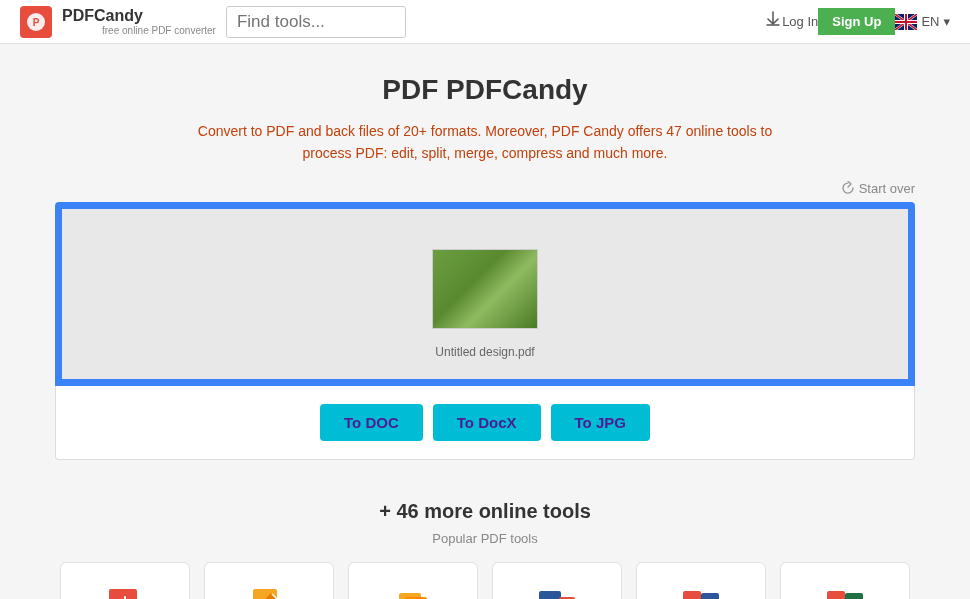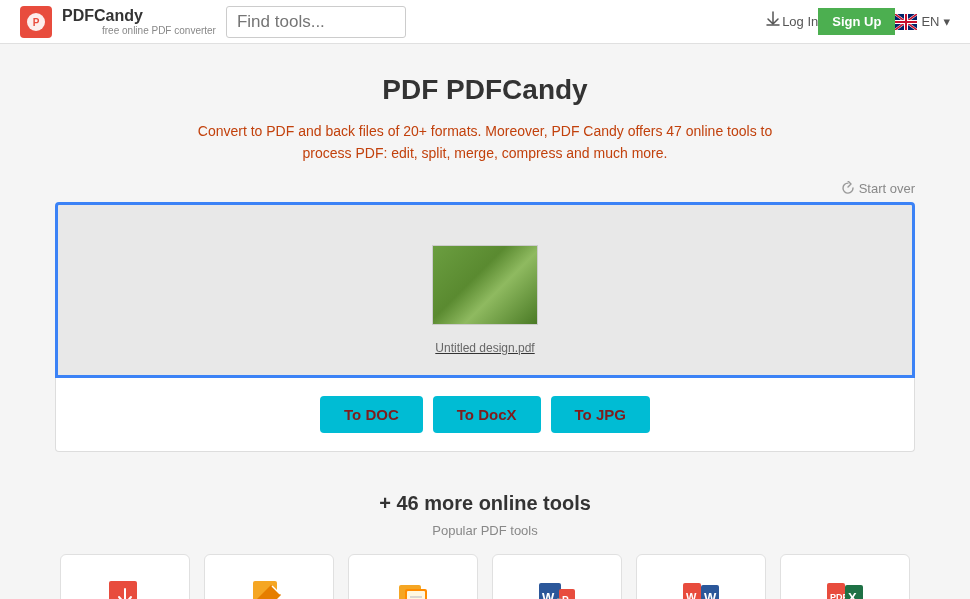--- a/index.html
+++ b/index.html
@@ -122,29 +122,28 @@
       cursor: pointer;
       display: flex;
       align-items: center;
       gap: 4px;
       text-decoration: none;
     }
 
     
     .upload-area {
       background: #e8e8e8;
-      border: 3px solid #3b82f6;
+      border: 7px solid #3b82f6;
       border-radius: 4px 4px 0 0;
       display: flex;
       flex-direction: column;
       align-items: center;
       justify-content: center;
       padding: 40px 20px 20px;
       min-height: 170px;
-      text-decoration: underline;
     }
     .file-thumbnail {
       width: 106px;
       height: 80px;
       border: 1px solid #ccc;
       background: #7aad5c;
       position: relative;
       overflow: hidden;
       margin-bottom: 12px;
     }
@@ -168,21 +167,21 @@
       border-top: none;
       border-radius: 0 0 4px 4px;
       display: flex;
       align-items: center;
       justify-content: center;
       padding: 18px 20px;
       gap: 10px;
     }
     .btn-convert {
       background: #00bcd4;
-      color: #7f1d1d;
+      color: #4c1d95;
       border: none;
       border-radius: 4px;
       padding: 10px 24px;
       font-size: 15px;
       font-weight: bold;
       cursor: pointer;
       min-width: 90px;
     }
 
     

